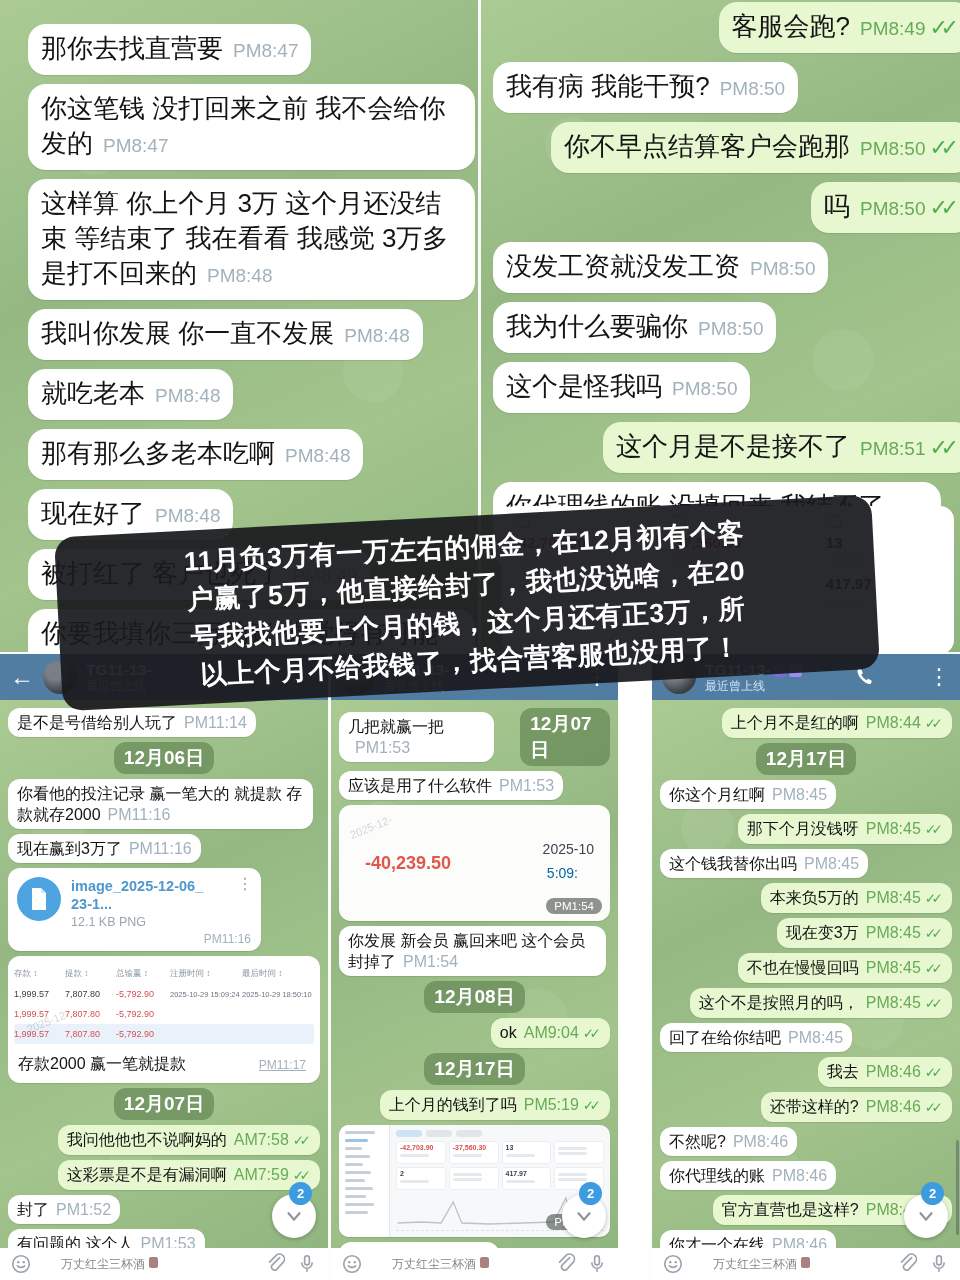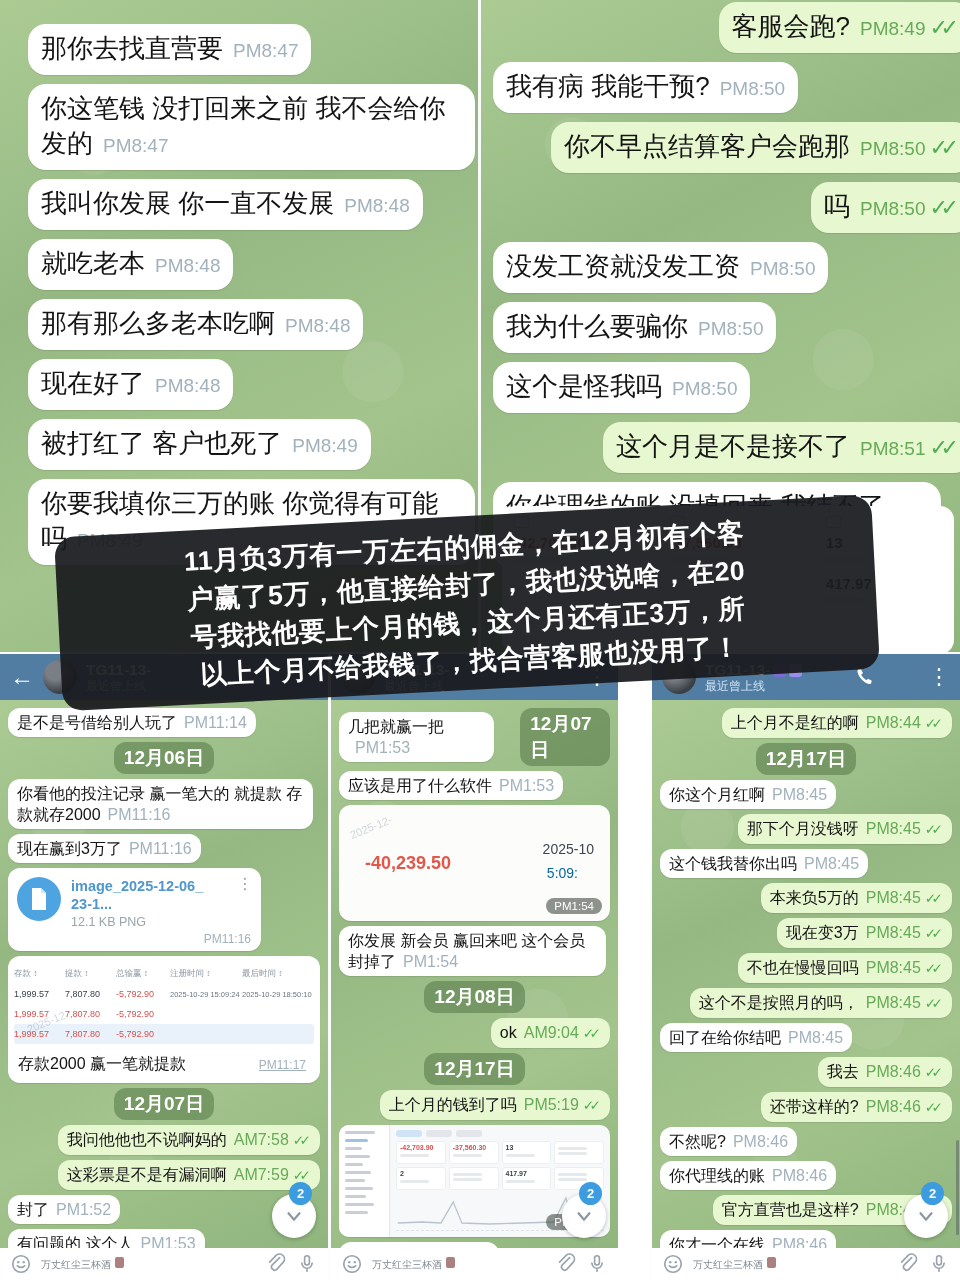--- a/index.html
+++ b/index.html
@@ -37,21 +37,21 @@
   .avatar{width:34px;height:34px;border-radius:50%;flex:0 0 34px;
     background:radial-gradient(circle at 35% 32%,#7a7e86 0 9px,#3a3f46 70%);}
   .pname{font-size:15.5px;font-weight:bold;line-height:18px;white-space:nowrap;}
   .pstatus{font-size:12px;color:#cfe2f3;line-height:14px;}
   .badge-sq{display:inline-block;width:13px;height:13px;border-radius:3px;margin-left:3px;vertical-align:-2px;}
   .kebab{margin-left:auto;font-size:22px;line-height:22px;color:#fff;}
   .hicon{width:22px;height:22px;}
   .pbody{position:relative;height:580px;}
   .inputbar{position:absolute;left:0;right:0;bottom:0;height:32px;background:#fff;z-index:9;
     display:flex;align-items:center;gap:9px;padding:0 10px;}
-  .draft{font-size:10px;color:#7d868e;white-space:nowrap;overflow:hidden;flex:1;}
+  .draft{font-size:12px;color:#7d868e;white-space:nowrap;overflow:hidden;flex:1;margin-left:20px;}
   .draft .demoji{display:inline-block;width:9px;height:11px;background:#8a4a4a;border-radius:2px;margin-left:4px;opacity:.7;}
   .fab{position:absolute;right:12px;bottom:42px;width:44px;height:44px;border-radius:50%;
     background:#fff;box-shadow:0 1px 4px rgba(0,0,0,.25);z-index:8;display:flex;align-items:center;justify-content:center;}
   .fbadge{position:absolute;top:-12px;right:4px;width:23px;height:23px;border-radius:50%;
     background:#3d9be0;color:#fff;font-size:13px;font-weight:bold;display:flex;align-items:center;justify-content:center;}
   
   .filebub{width:235px;background:#fff;border-radius:12px;padding:9px 9px 22px 9px;
     display:flex;gap:10px;position:relative;box-shadow:0 1px 1px rgba(0,0,0,.1);}
   .fileic{width:44px;height:44px;border-radius:50%;background:#4ea4e0;flex:0 0 44px;
     display:flex;align-items:center;justify-content:center;}
@@ -120,20 +120,23 @@
 <body>
 
 <div class="abs tgbg chat big" style="left:0;top:0;width:478px;height:652px;padding-left:28px;">
     <div class="row in">
       <div class="bub"><span>那你去找直营要</span><span class="tm">PM8:47</span></div>
     </div>
     <div class="row in">
       <div class="bub"><span>你这笔钱 没打回来之前 我不会给你发的</span><span class="tm">PM8:47</span></div>
     </div>
     <div class="row in">
+      <div class="bub"><span>这样算 你上个月 3万 这个月还没结束 等结束了 我在看看 我感觉 3万多 是打不回来的</span><span class="tm">PM8:48</span></div>
+    </div>
+    <div class="row in">
       <div class="bub"><span>我叫你发展 你一直不发展</span><span class="tm">PM8:48</span></div>
     </div>
     <div class="row in">
       <div class="bub"><span>就吃老本</span><span class="tm">PM8:48</span></div>
     </div>
     <div class="row in">
       <div class="bub"><span>那有那么多老本吃啊</span><span class="tm">PM8:48</span></div>
     </div>
     <div class="row in">
       <div class="bub"><span>现在好了</span><span class="tm">PM8:48</span></div>

